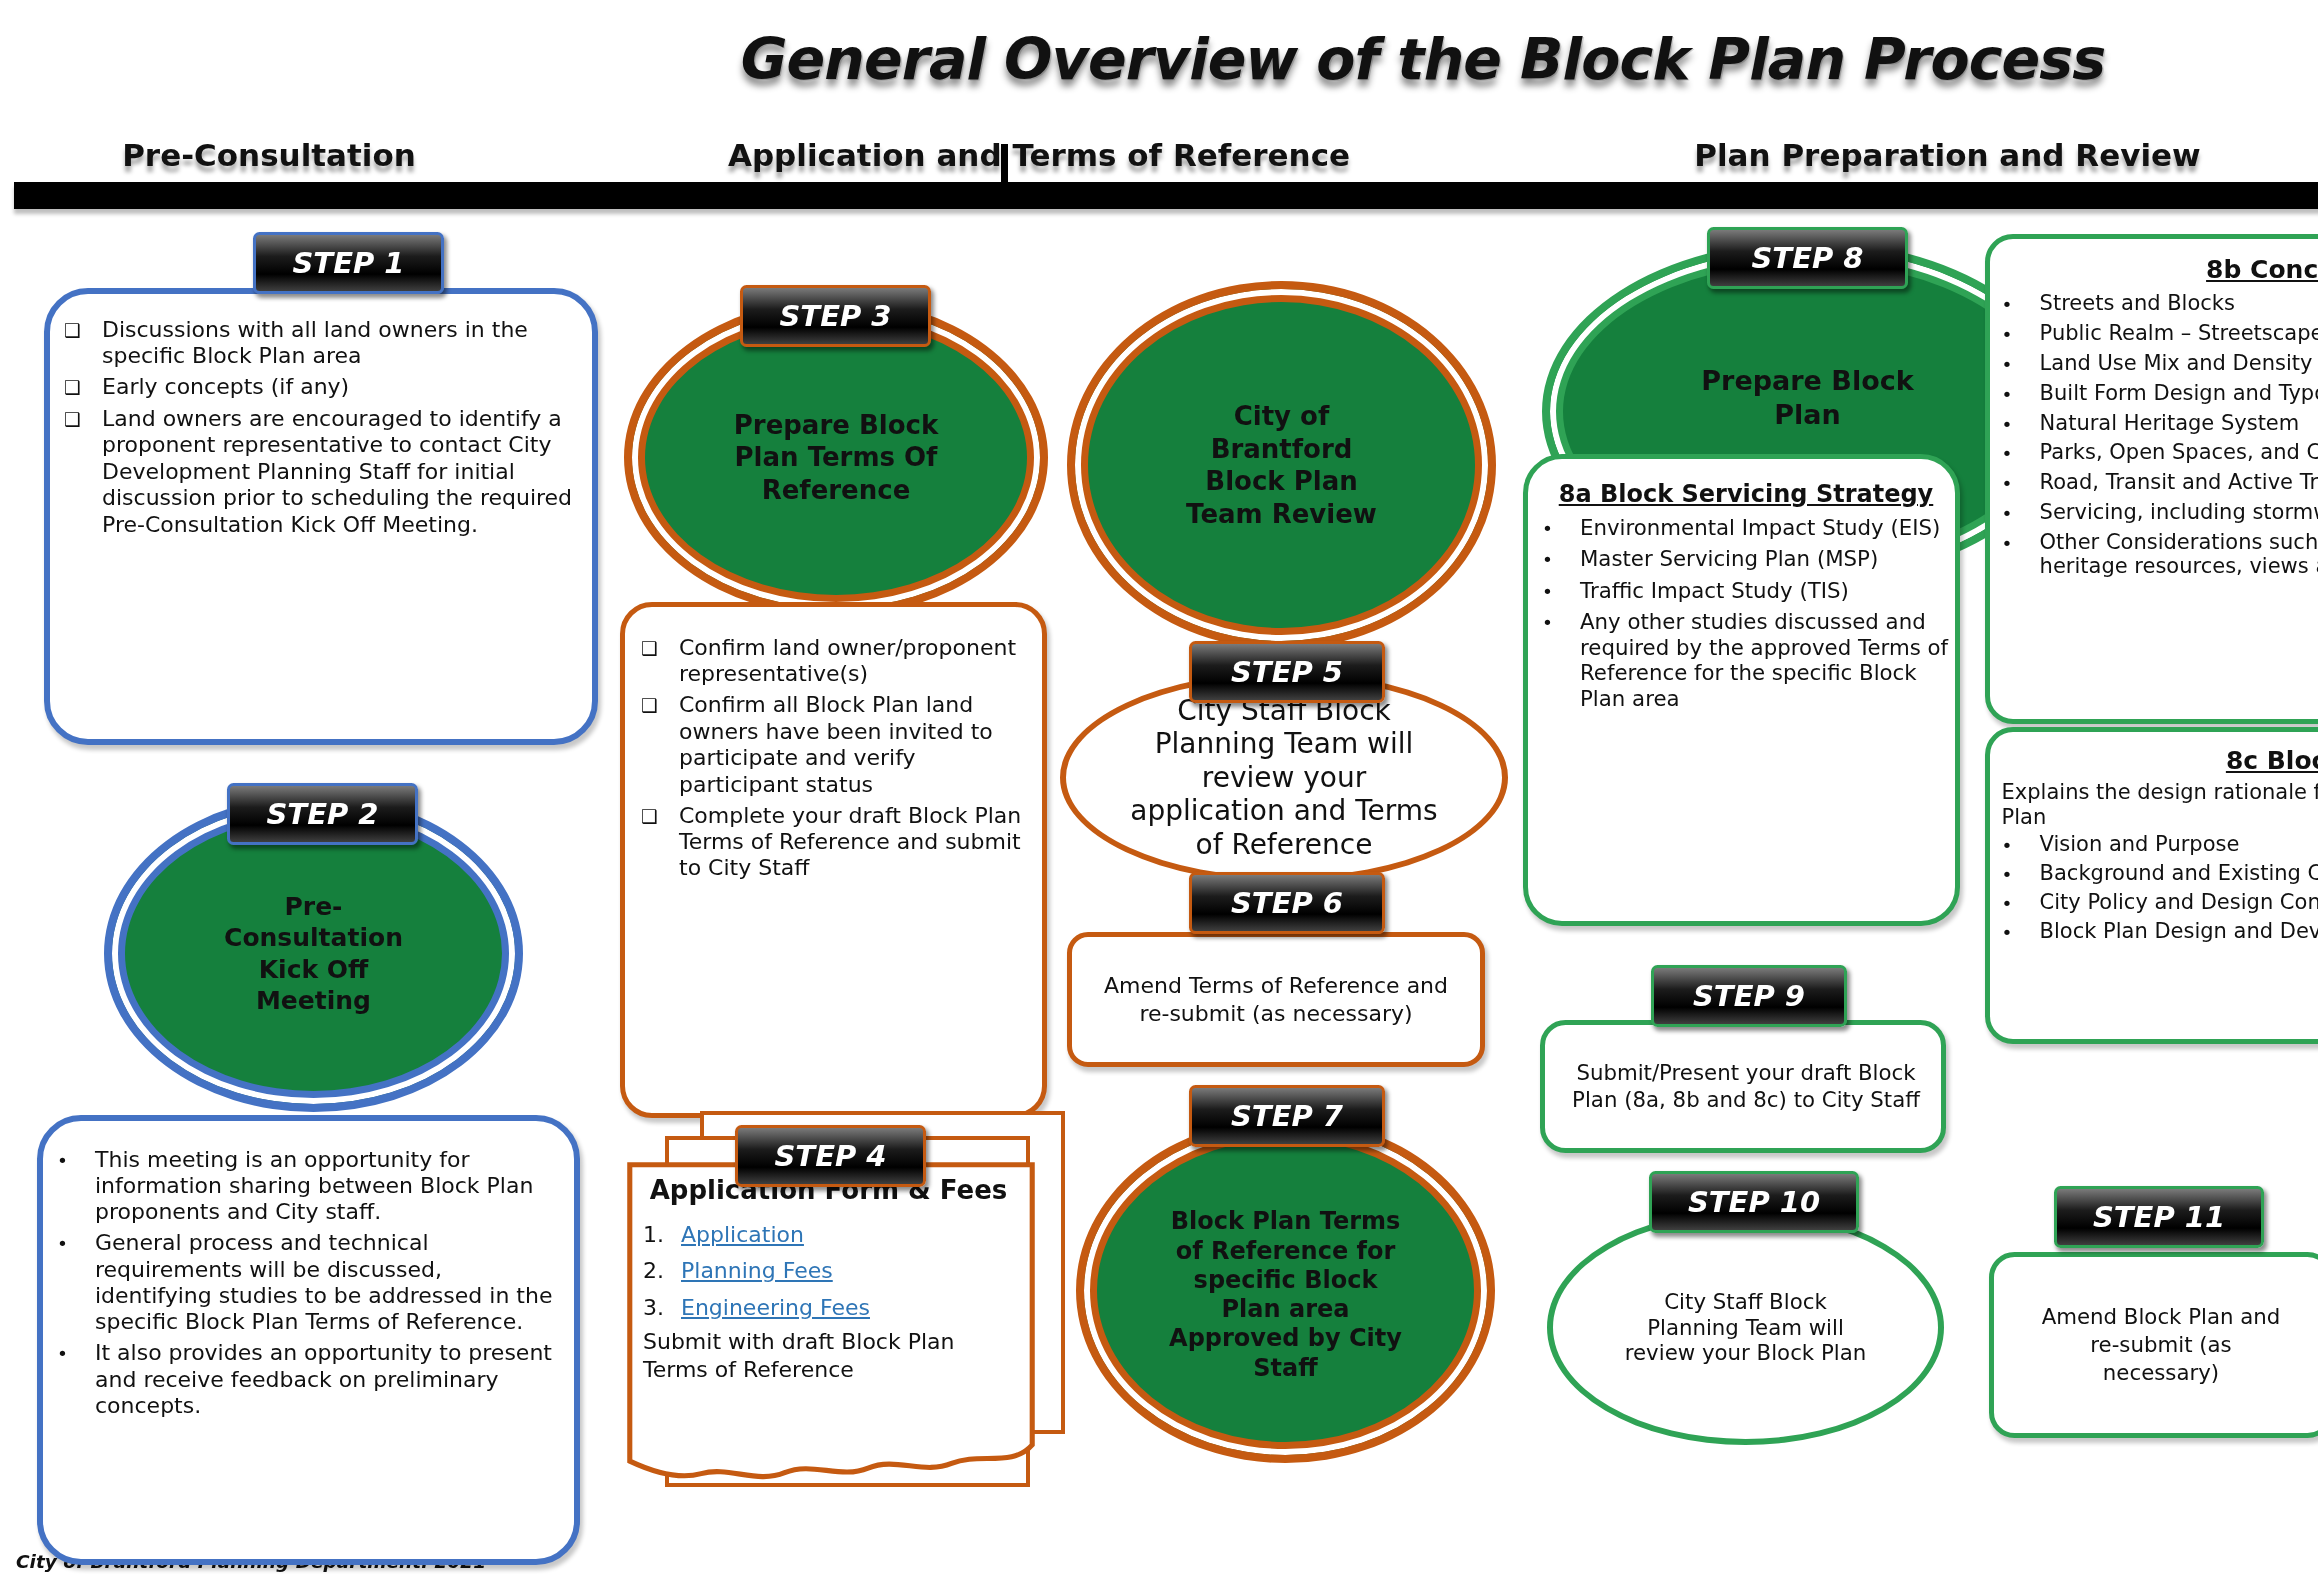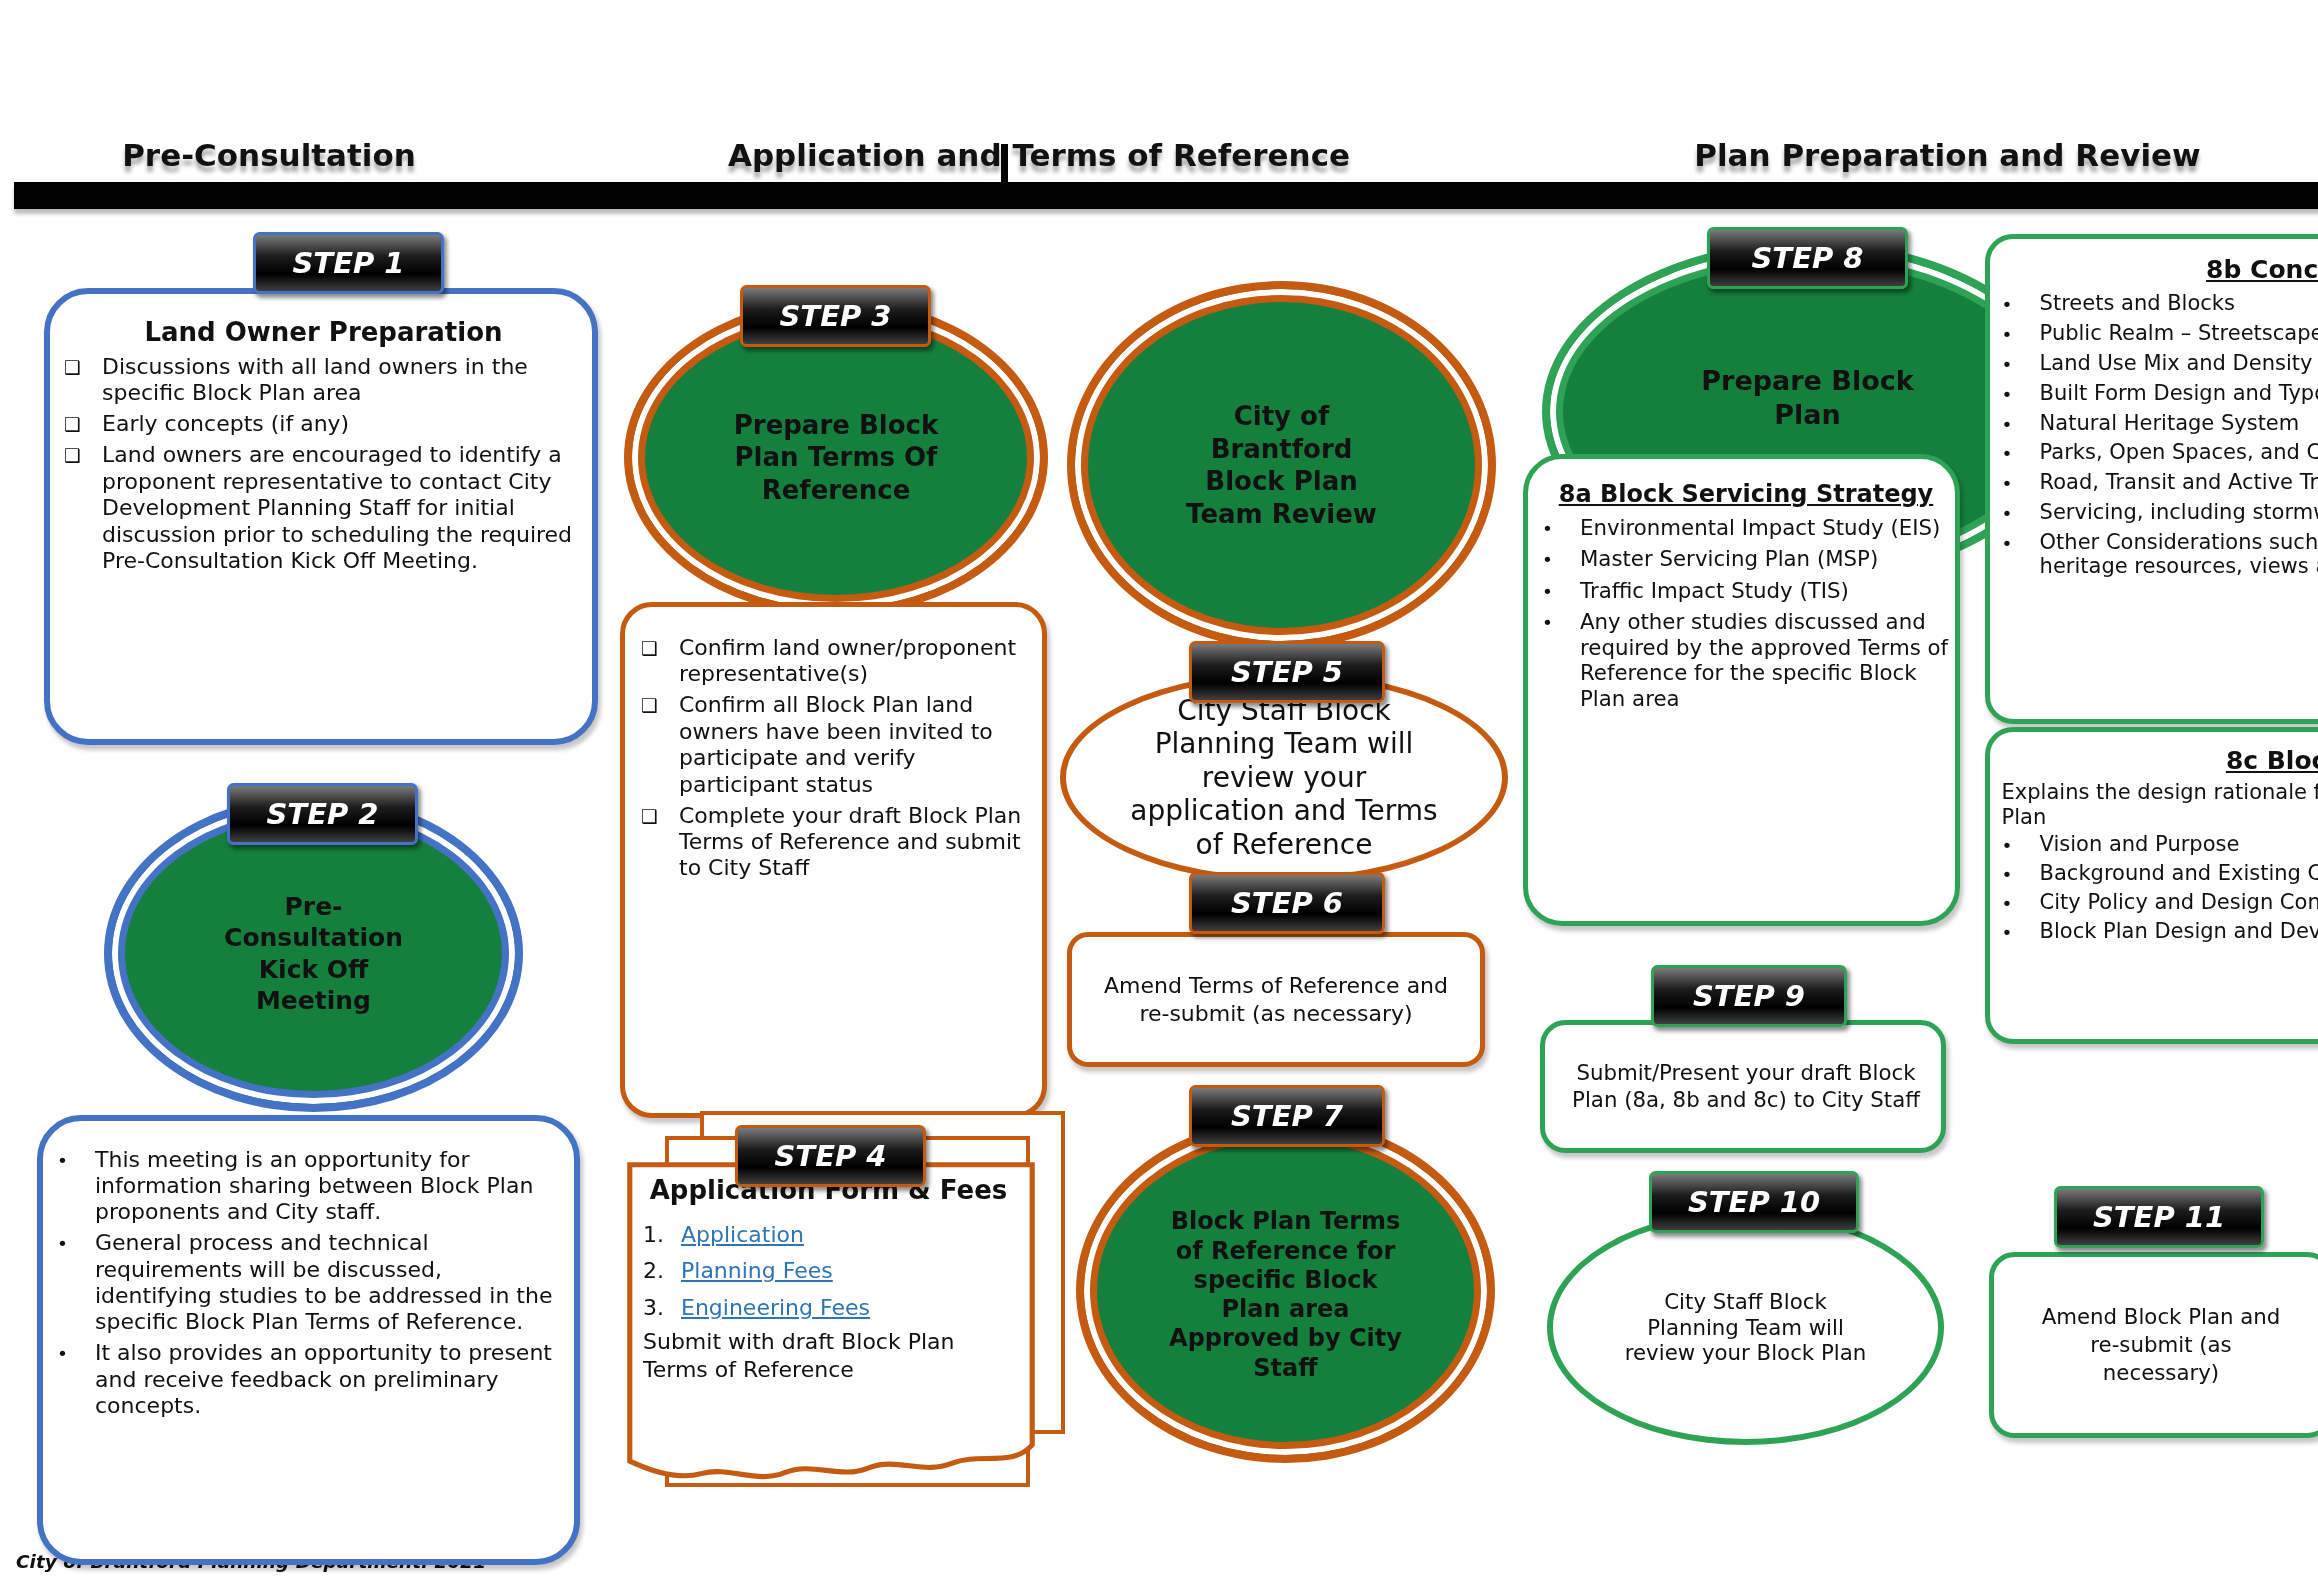--- a/index.html
+++ b/index.html
@@ -44,34 +44,34 @@
   .u{text-decoration:underline;}
   .link{color:#2E75B6;text-decoration:underline;}
   .footer-note{font-size:18.5px;font-weight:bold;font-style:italic;}
   .fill{width:100%;height:100%;}
 </style>
 </head>
 <body>
 
 <div class="canvas">
 
+  <div class="abs main-title" style="left:658px;top:25.5px;width:1530px;">General Overview of the Block Plan Process</div>
   <div class="abs phase-h" style="left:28px;top:137px;width:482px;">Pre-Consultation</div>
   <div class="abs phase-h" style="left:617px;top:137px;width:844px;">Application and Terms of Reference</div>
   <div class="abs phase-h" style="left:1572px;top:137px;width:751px;">Plan Preparation and Review</div>
 
   <div class="abs tl-bar" style="left:14px;top:182px;width:2720px;height:27px;"></div>
 
   <div class="abs tl-tick" style="left:1001px;top:144px;width:7.4px;height:40px;"></div>
 
   <div class="abs badge blue" style="left:253px;top:232px;width:185px;">
     <span>STEP 1</span>
     </div>
 
   <div class="abs panel blue" style="left:44px;top:288px;width:519px;height:417px;padding:23px 9.3px 4.6px 14px;">
-    <div class="panel-title" style="font-size:26px;margin-bottom:6.5px;">Land Owner Preparation</div>
     <div style="font-size:22px;line-height:1.2;">
       <div class="li">
           <span class="glyph">❑</span>
           <span class="txt">Discussions with all land owners in the specific Block Plan area</span>
         </div>
       <div class="li">
           <span class="glyph">❑</span>
           <span class="txt">Early concepts (if any)</span>
         </div>
       <div class="li">

